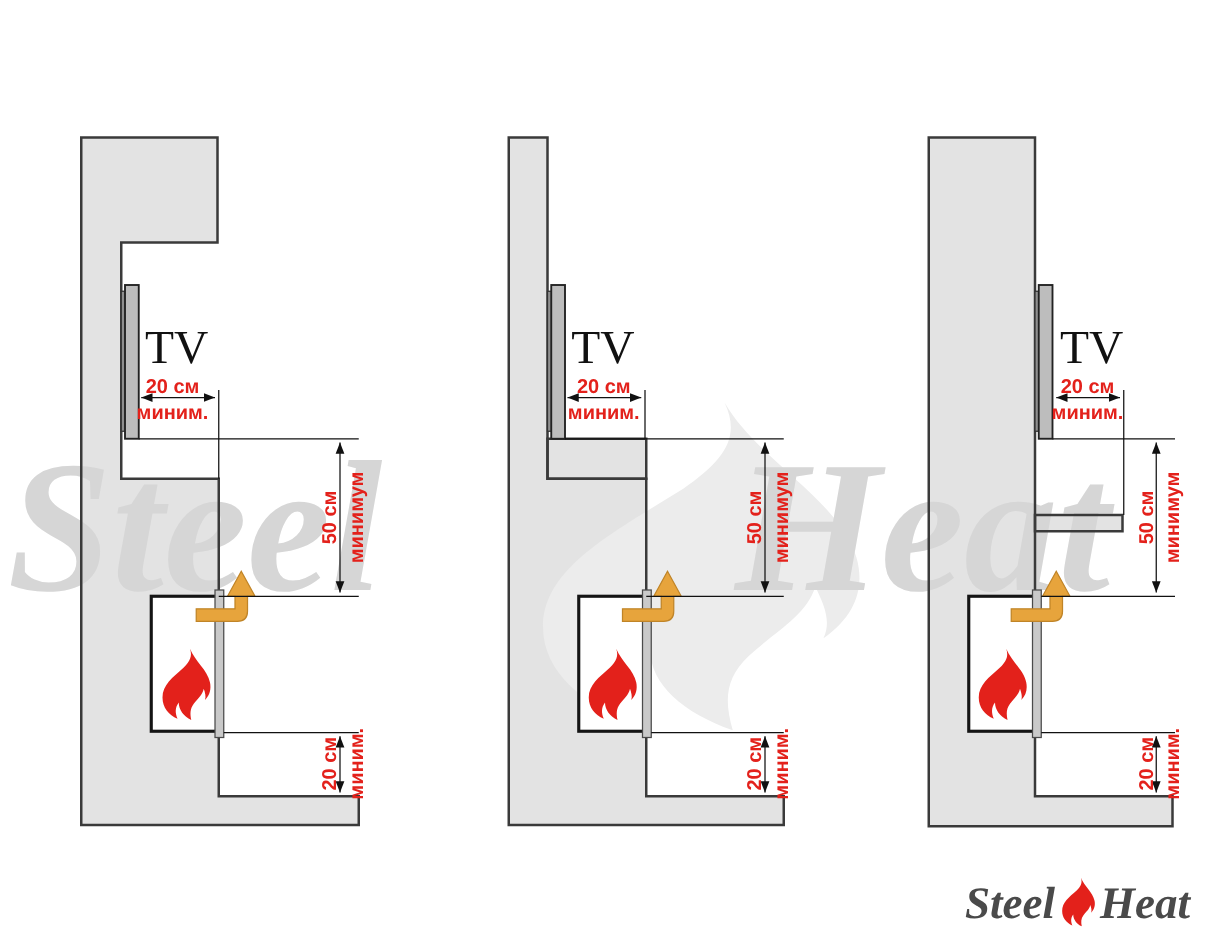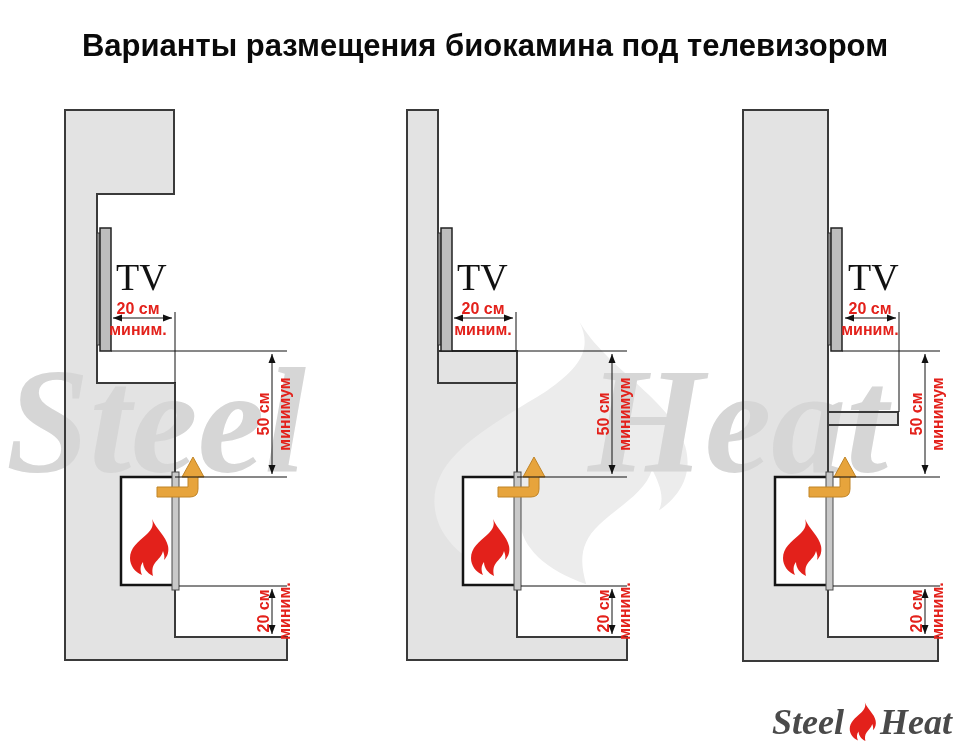--- a/index.html
+++ b/index.html
@@ -33,21 +33,20 @@
   .logo{position:absolute;right:18px;bottom:6px;display:flex;align-items:center;
         font-family:"Liberation Serif",serif;font-style:italic;font-weight:700;
         font-size:36px;color:#4a4a4a;}
   .logo-flame{width:30px;height:40px;margin:0 3px;fill:#e3211b;}
 </style>
 </head>
 <body>
 
 <div class="page">
 
-  <div class="page-title">Варианты размещения биокамина под телевизором</div>
 
   <svg class="diagram-svg" width="970" height="749" viewBox="0 0 970 749">
 
     <defs>
       <path id="flame" d="M26 0 C28 6 26 10 21 15 C12 23 4 29 4 39 C4 47 9 53 16 56
         C14 51 14 47 17 43 C17 49 21 54 27 57 C26 52 26 48 29 44 C32 40 36 37 37 32
         C38 35 39 38 38 41 C42 37 43 32 42 27 C40 17 30 10 26 0 Z"></path>
       <marker id="ah" viewBox="0 0 10 10" refX="9" refY="5" markerWidth="10" markerHeight="10" orient="auto-start-reverse" markerUnits="strokeWidth">
         <path d="M0 1.5 L9 5 L0 8.5 Z" fill="#111"></path>
       </marker>

